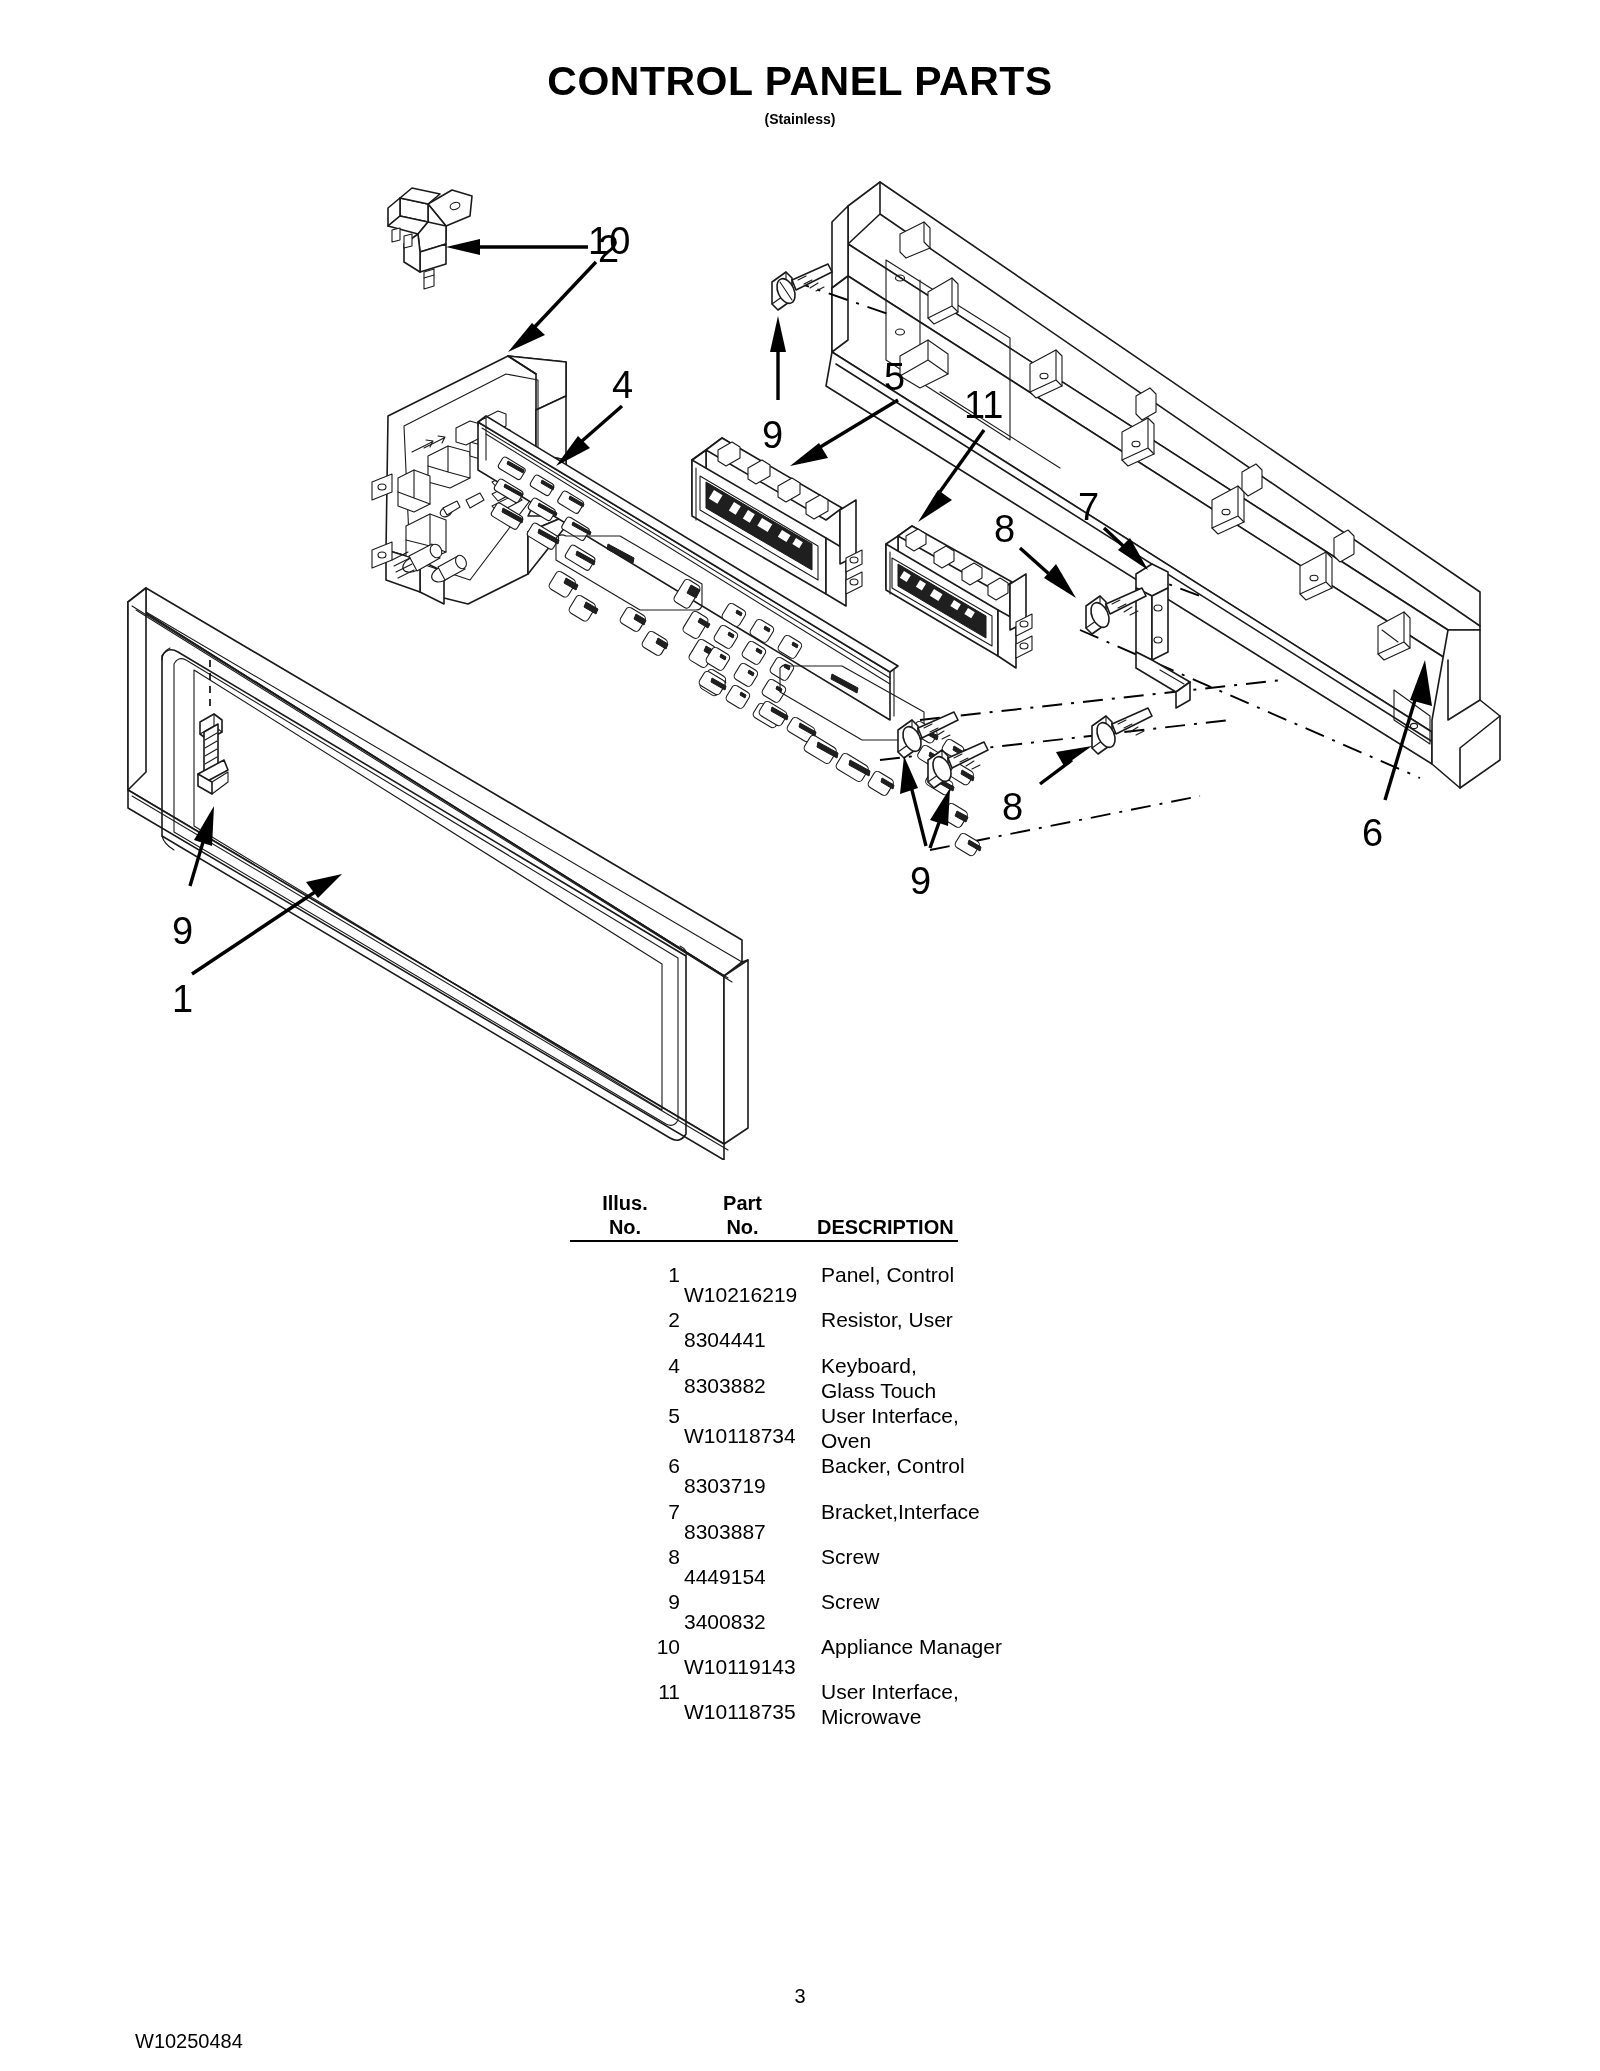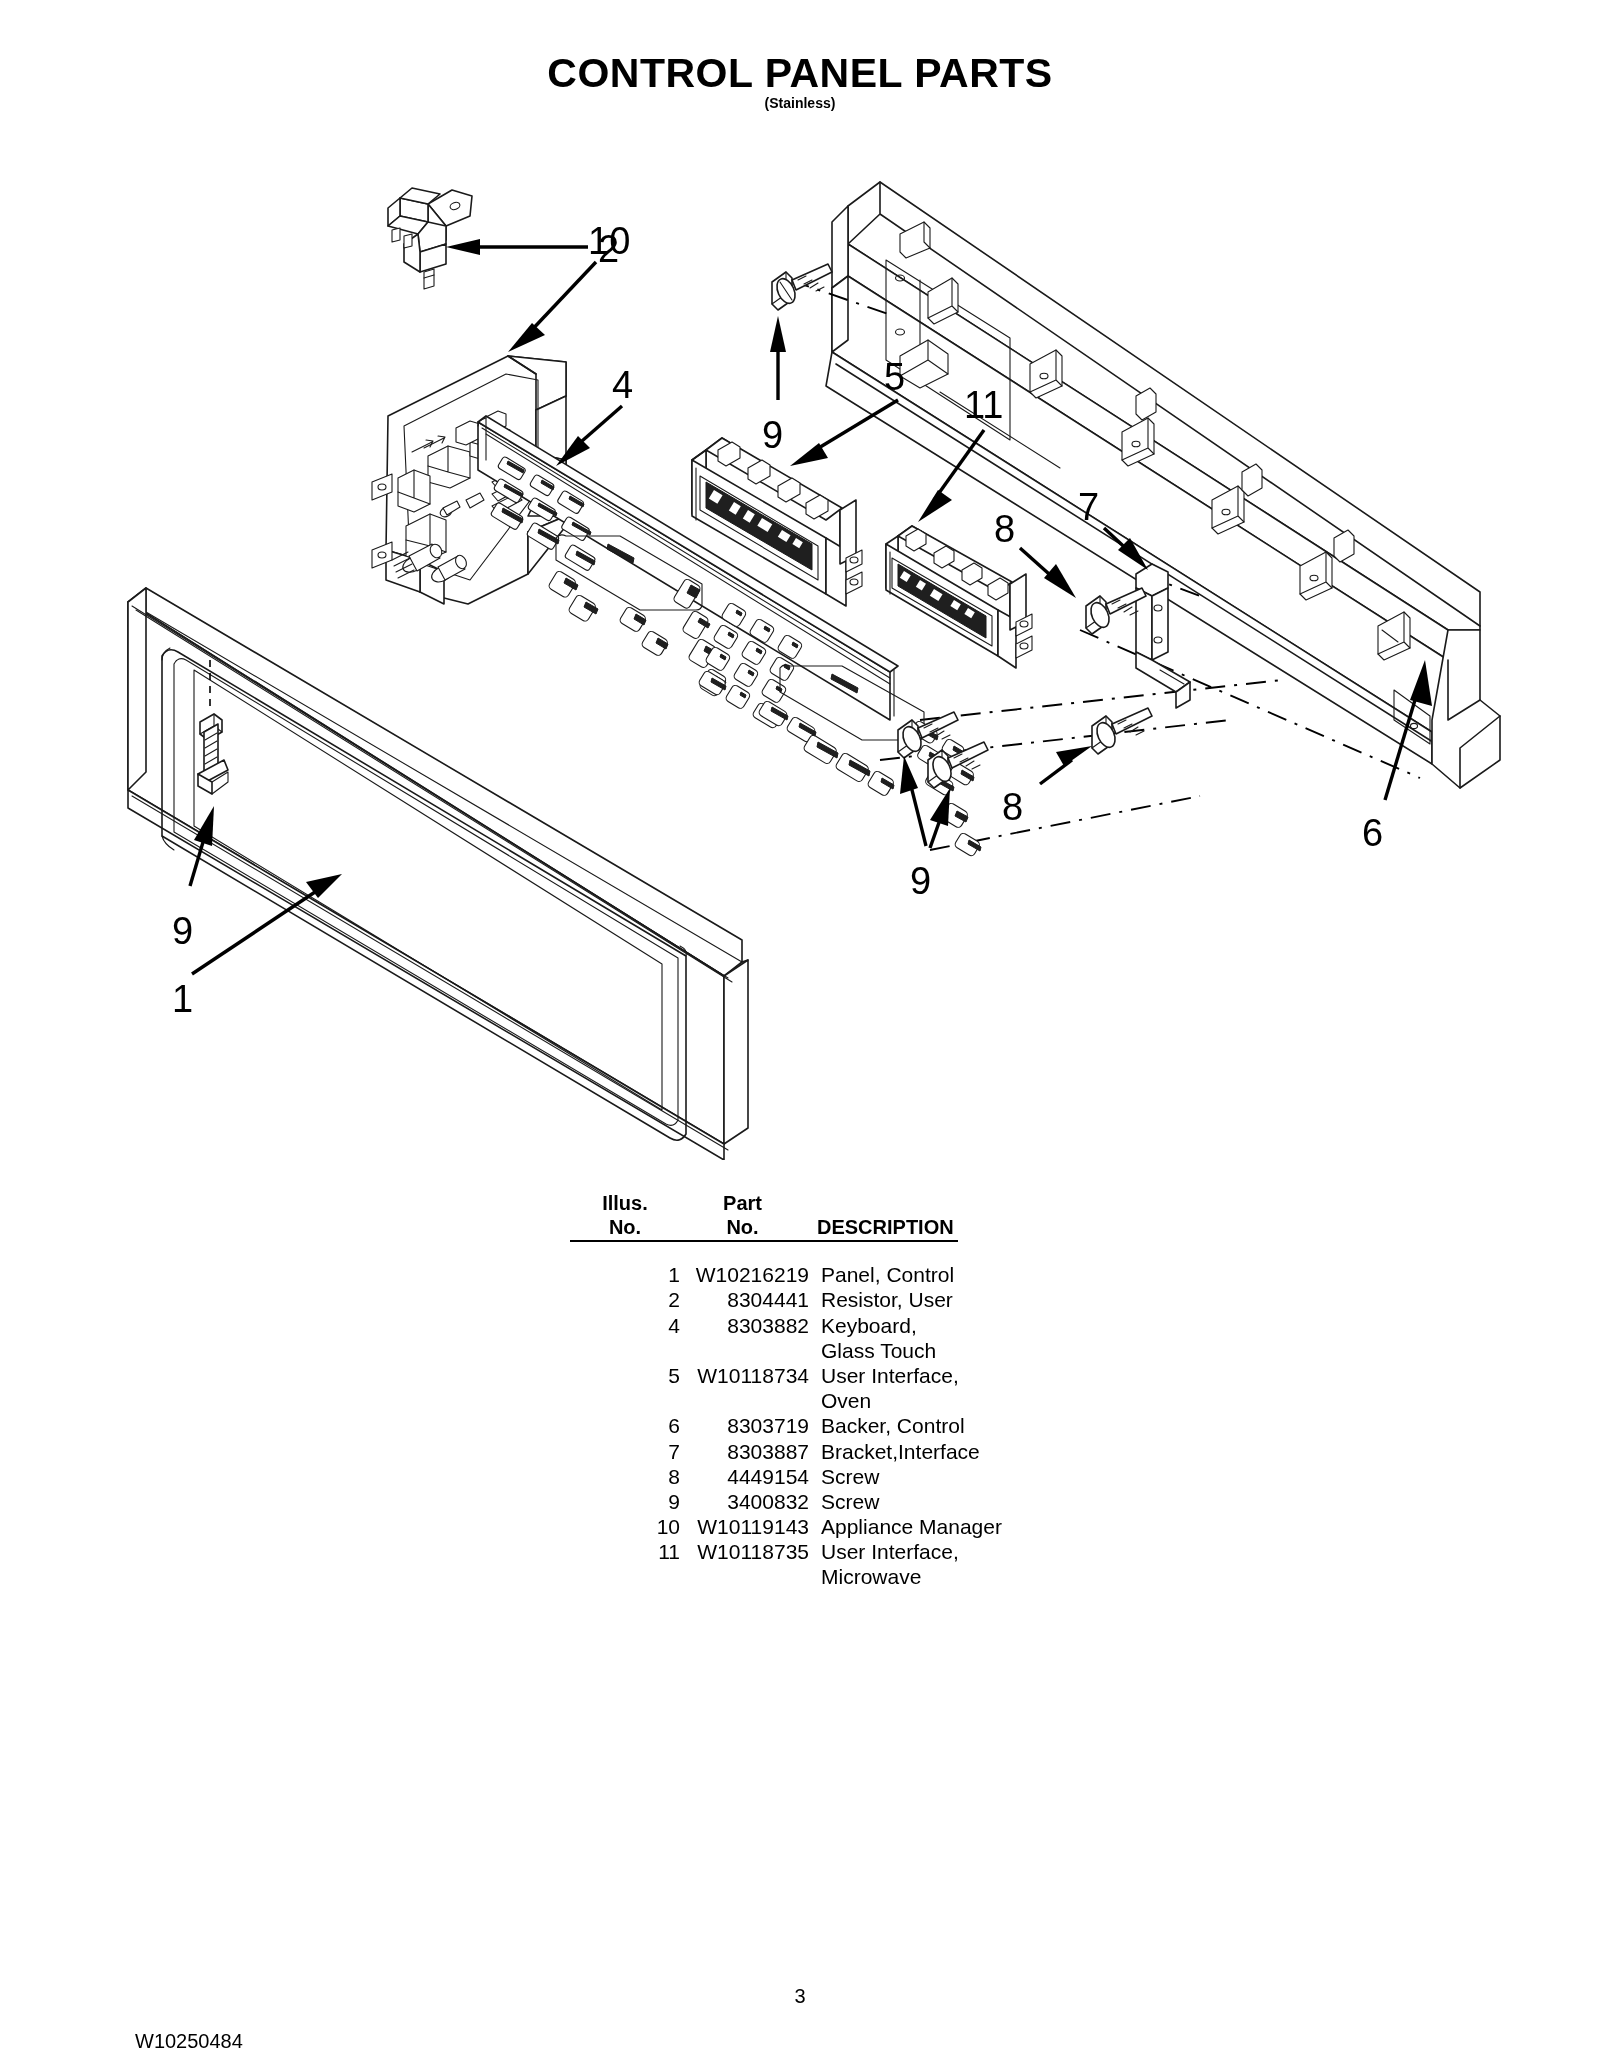--- a/index.html
+++ b/index.html
@@ -25,21 +25,21 @@
     top: 52px;
     left: 0;
     width: 1600px;
     text-align: center;
   }
   .doc-title {
     font-size: 41px;
     font-weight: bold;
     letter-spacing: 0.5px;
     line-height: 1.05;
-    margin: 0;
+    margin: 8px;
   }
   .doc-models {
     font-size: 21px;
     font-weight: bold;
     margin-top: 9px;
     line-height: 1.15;
   }
   .doc-finish {
     font-size: 14px;
     font-weight: bold;
@@ -80,21 +80,21 @@
     margin-top: 1px;
     width: 388px;
   }
   .pt-body { margin-top: 20px; }
   .pt-row {
     display: flex;
     line-height: 1.2;
     font-size: 21px;
   }
   .pt-row .c-illus { width: 110px; text-align: right; padding-right: 4px; }
-  .pt-row .c-part  { width: 125px; text-align: right; }
+  .pt-row .c-part  { width: 125px; text-align: left; margin-top: 20px; }
   .pt-row .c-desc  { flex: 1; padding-left: 12px; white-space: pre-line; }
   
   .footer-note {
     position: absolute;
     top: 1938px;
     left: 0;
     width: 1600px;
     text-align: center;
     font-size: 17px;
     font-weight: bold;

